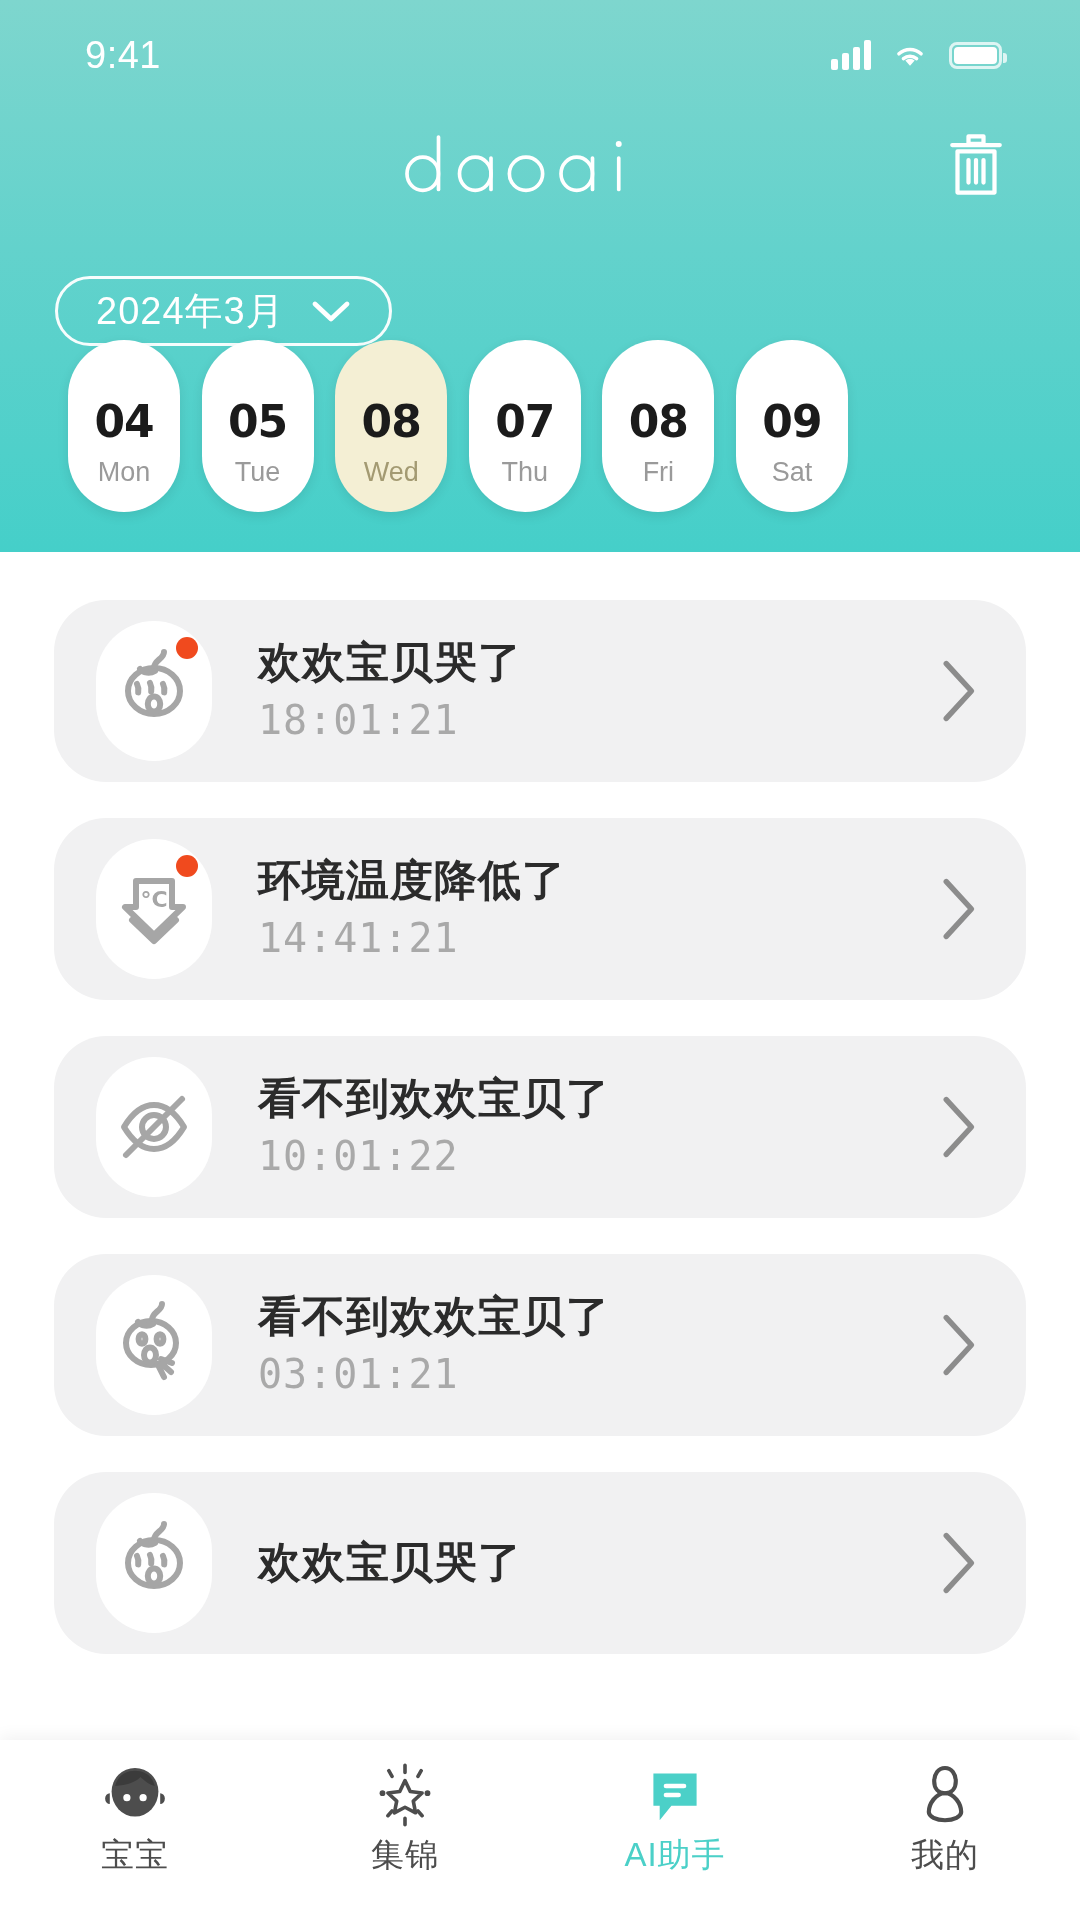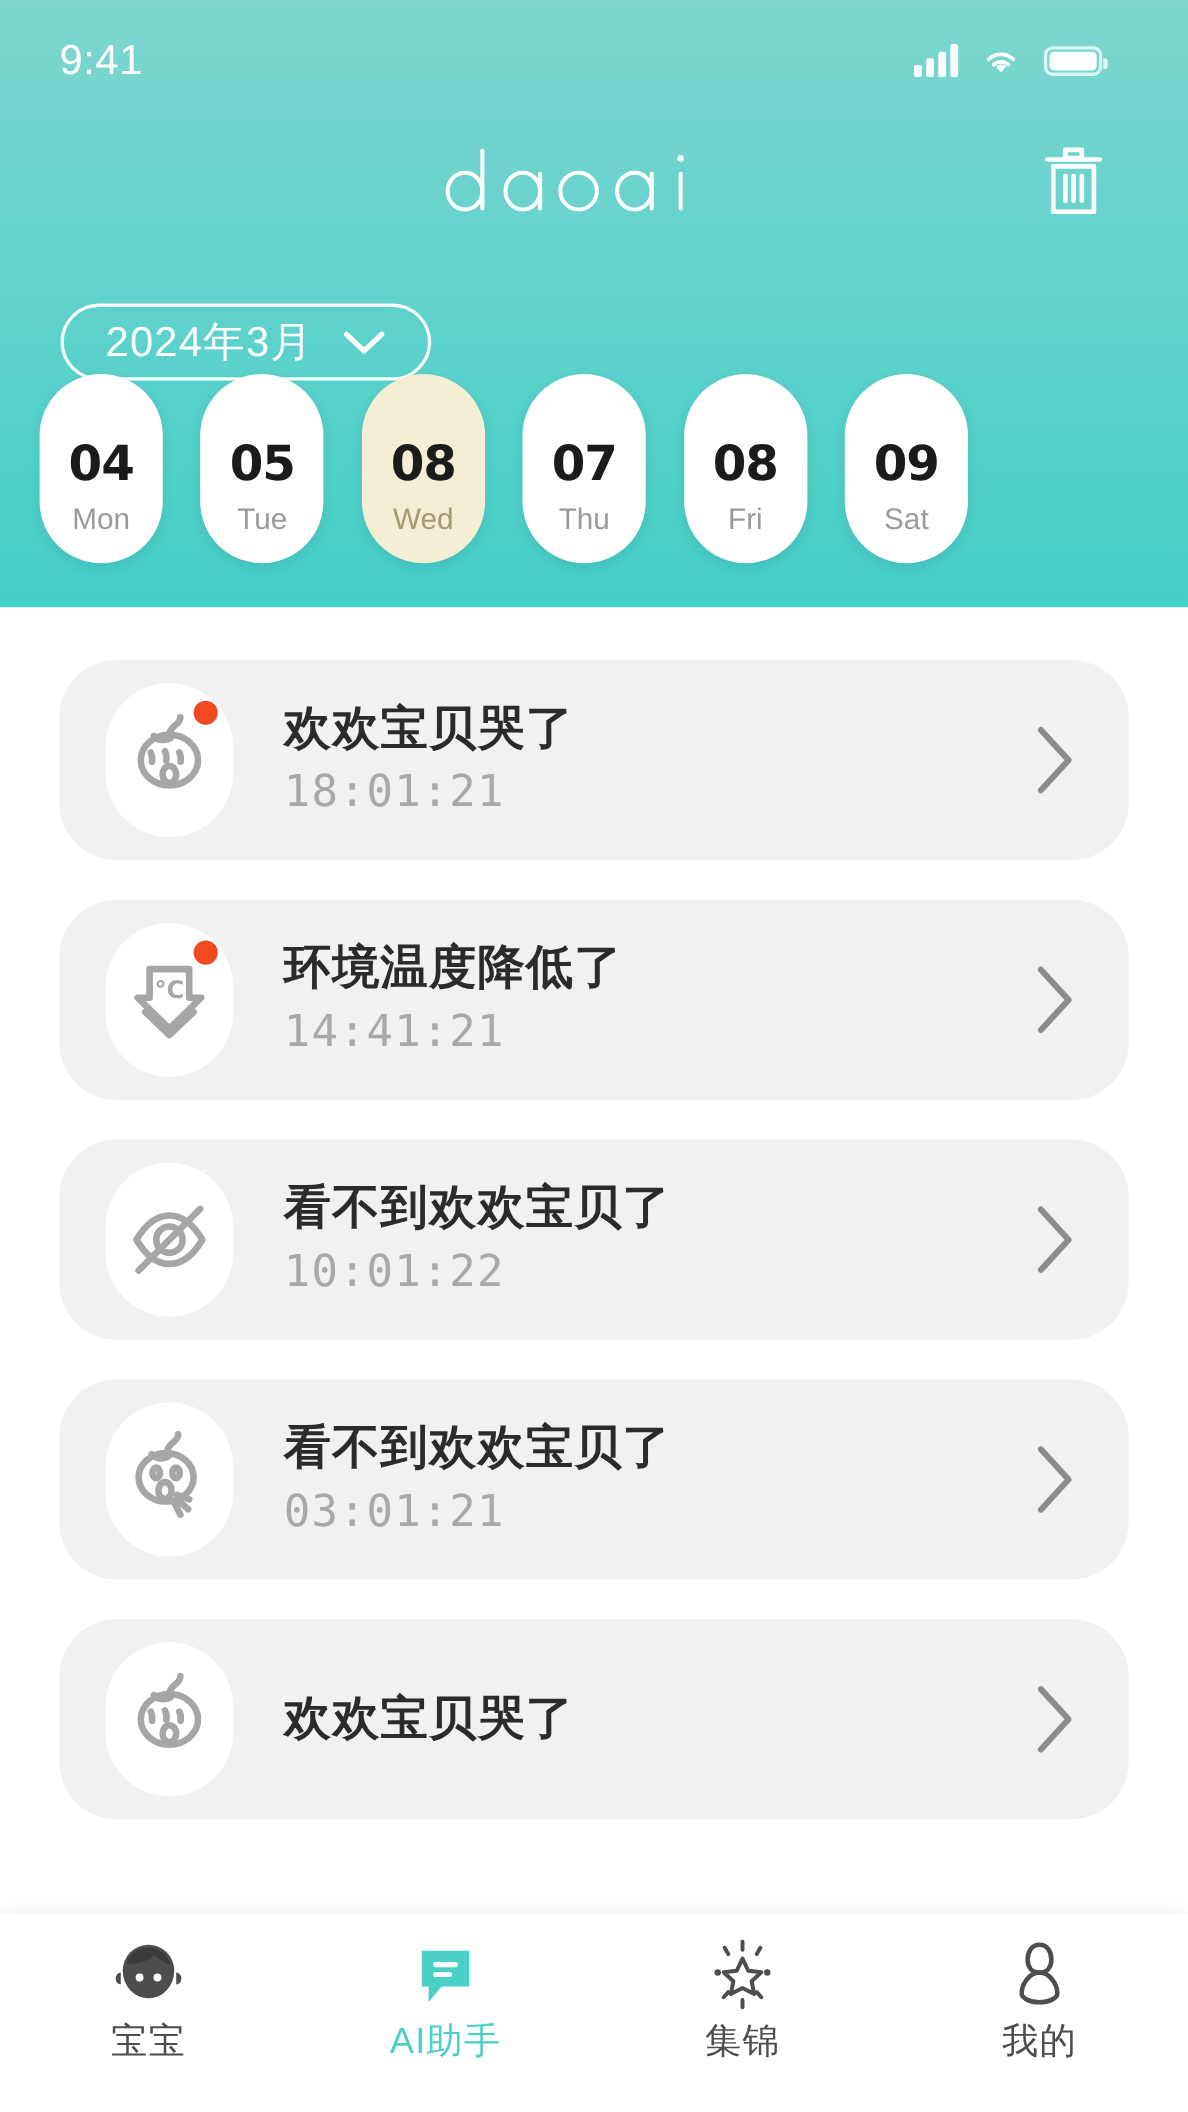--- a/index.html
+++ b/index.html
@@ -14,21 +14,21 @@
   
   .header{
     position:absolute; top:0; left:0; width:1080px; height:552px;
     background:linear-gradient(180deg,#7ED6CE 0%, #63D2CC 45%, #45CFC9 100%);
     z-index:2;
   }
 
   .statusbar{
     position:absolute; top:0; left:0; width:100%; height:110px;
     display:flex; align-items:center; justify-content:space-between;
-    padding:0 78px 0 54px;
+    padding:0 78px 0 85px;
   }
   .status-time{
     color:#ffffff; font-size:38px; font-weight:400; letter-spacing:0.5px;
   }
   .status-icons{ display:flex; align-items:center; gap:20px; }
 
   .sig{ display:flex; align-items:flex-end; gap:4px; height:30px; }
   .sig i{ display:block; width:7px; background:#fff; border-radius:2px; }
   .sig i:nth-child(1){ height:11px; }
   .sig i:nth-child(2){ height:17px; }
@@ -58,21 +58,21 @@
   .month-wrap{ position:absolute; top:232px; left:55px; }
   .month-pill{
     display:flex; align-items:center; gap:26px;
     height:70px; padding:0 38px;
     border:3px solid rgba(255,255,255,.95); border-radius:40px;
     color:#fff; font-size:38px; font-weight:400; letter-spacing:1px;margin-top:44px;
   }
 
   .days{
     position:absolute; top:340px; left:0; width:916px;
-    display:flex; justify-content:space-between; padding:0 36px;
+    display:flex; justify-content:space-between; padding:0 68px;
   }
   .day{
     width:112px; height:172px; border-radius:56px;
     background:#ffffff;
     box-shadow:0 4px 12px rgba(0,0,0,.09);
     display:flex; flex-direction:column; align-items:center;
     padding-top:56px;
   }
   .day.selected{ background:#F4EFD4; }
   .day .dnum{
@@ -343,42 +343,42 @@
       <svg width="72" height="72" viewBox="0 0 40 40">
         <path d="M7 18a13 13 0 0126 0 13 14 0 01-26 0z" fill="#4d4d4d"></path>
         <path d="M6 19a2.6 3 0 000 6zM34 19a2.6 3 0 010 6z" fill="#4d4d4d"></path>
         <path d="M9 15c1.5-6 6-8.5 11-8.5S29.5 9 31 15c-4-1-6-3.5-8-5-2 2.5-7 4.5-14 5z" fill="#3b3b3b"></path>
         <circle cx="15.5" cy="21.5" r="2" fill="#fff"></circle>
         <circle cx="24.5" cy="21.5" r="2" fill="#fff"></circle>
       </svg>
       </div>
     <div class="tlabel">宝宝</div>
   </div>
-  <div class="tab active">
-    <div class="ticon">
-      <svg width="72" height="72" viewBox="0 0 40 40">
-        <path d="M8 8h24v18H18l-6.5 8v-8H8z" fill="#4BD0C8"></path>
-        <path d="M15 15h10M15 20h7" stroke="#fff" stroke-width="2.6" stroke-linecap="round"></path>
-      </svg>
-      </div>
-    <div class="tlabel">AI助手</div>
-  </div>
   <div class="tab">
     <div class="ticon">
       <svg width="72" height="72" viewBox="0 0 40 40">
         <g stroke="#4d4d4d" stroke-width="2" fill="none" stroke-linejoin="round" stroke-linecap="round">
           <path d="M20 12l2.9 6.1 6.6.8-4.9 4.5 1.3 6.5L20 26.8l-5.9 3.1 1.3-6.5-4.9-4.5 6.6-.8z"></path>
           <path d="M20 3.5v4M11 6.5l1.8 3.2M29 6.5l-1.8 3.2M20 36.5v-3.6M10.5 31.5l2.3-2.6M29.5 31.5l-2.3-2.6"></path>
         </g>
         <circle cx="7.5" cy="19" r="1.6" fill="#4d4d4d"></circle>
         <circle cx="32.5" cy="19" r="1.6" fill="#4d4d4d"></circle>
       </svg>
       </div>
     <div class="tlabel">集锦</div>
   </div>
+  <div class="tab active">
+    <div class="ticon">
+      <svg width="72" height="72" viewBox="0 0 40 40">
+        <path d="M8 8h24v18H18l-6.5 8v-8H8z" fill="#4BD0C8"></path>
+        <path d="M15 15h10M15 20h7" stroke="#fff" stroke-width="2.6" stroke-linecap="round"></path>
+      </svg>
+      </div>
+    <div class="tlabel">AI助手</div>
+  </div>
   <div class="tab">
     <div class="ticon">
       <svg width="72" height="72" viewBox="0 0 40 40">
         <g stroke="#4d4d4d" stroke-width="2.3" fill="none" stroke-linejoin="round" stroke-linecap="round">
           <path d="M20 5c3.8 0 6 3.3 6 7.4 0 4-2.3 6.6-6 6.6s-6-2.6-6-6.6C14 8.3 16.2 5 20 5z"></path>
           <path d="M20 19c-5.2 0-9 6-9 10.5 0 2.5 4 4.5 9 4.5s9-2 9-4.5C29 25 25.2 19 20 19z"></path>
         </g>
       </svg>
       </div>
     <div class="tlabel">我的</div>

